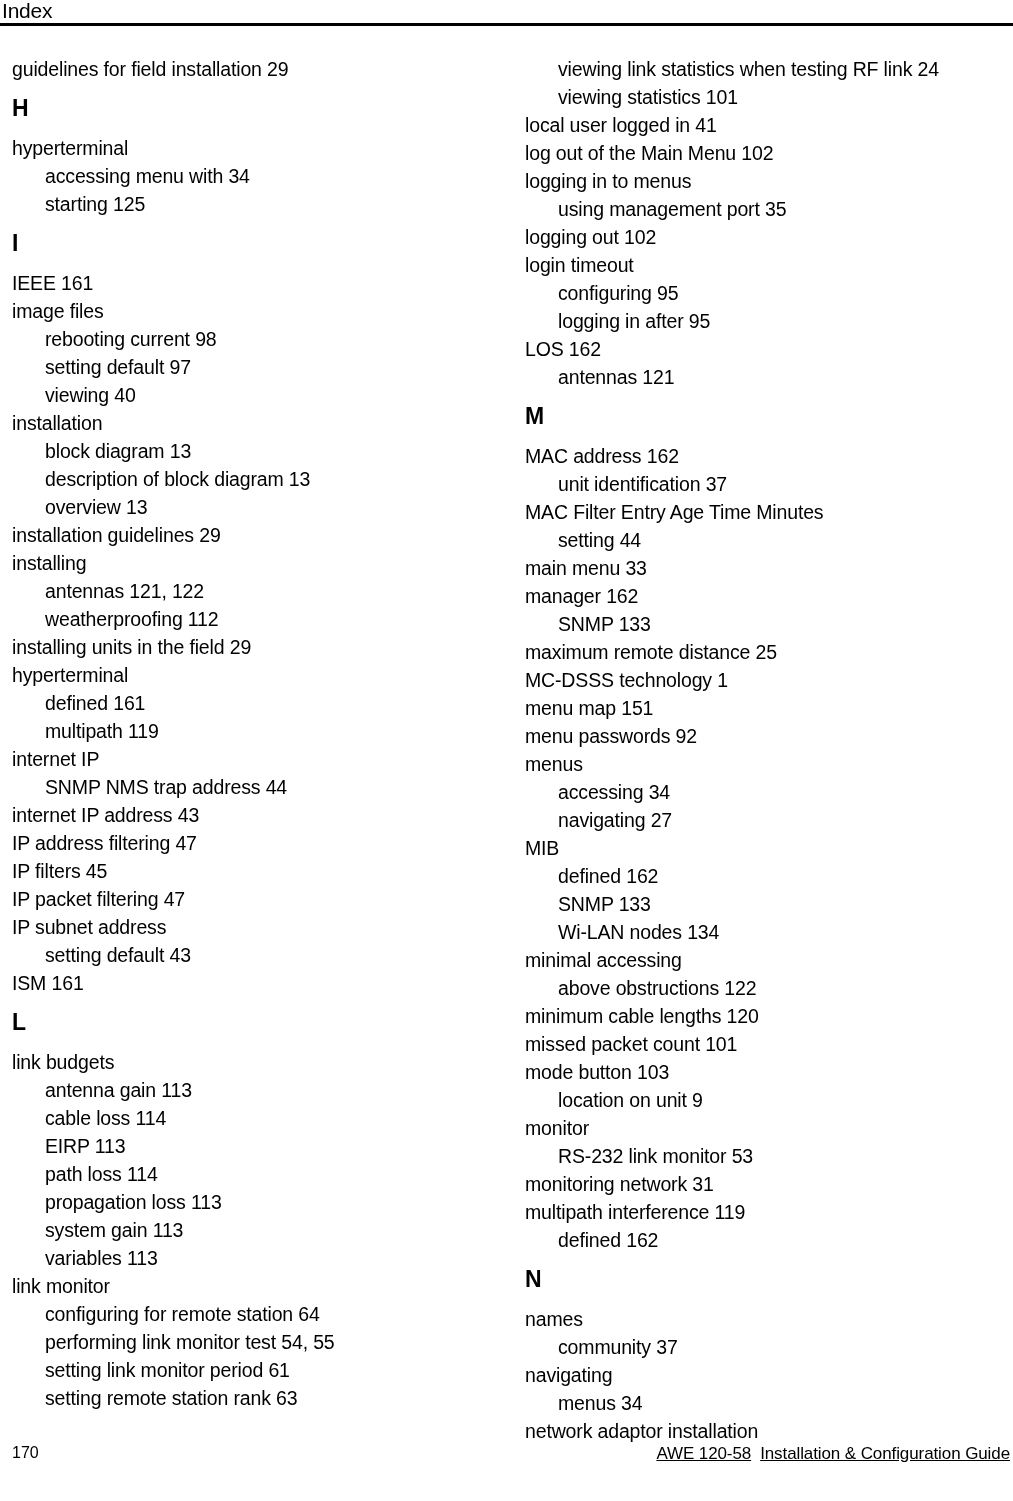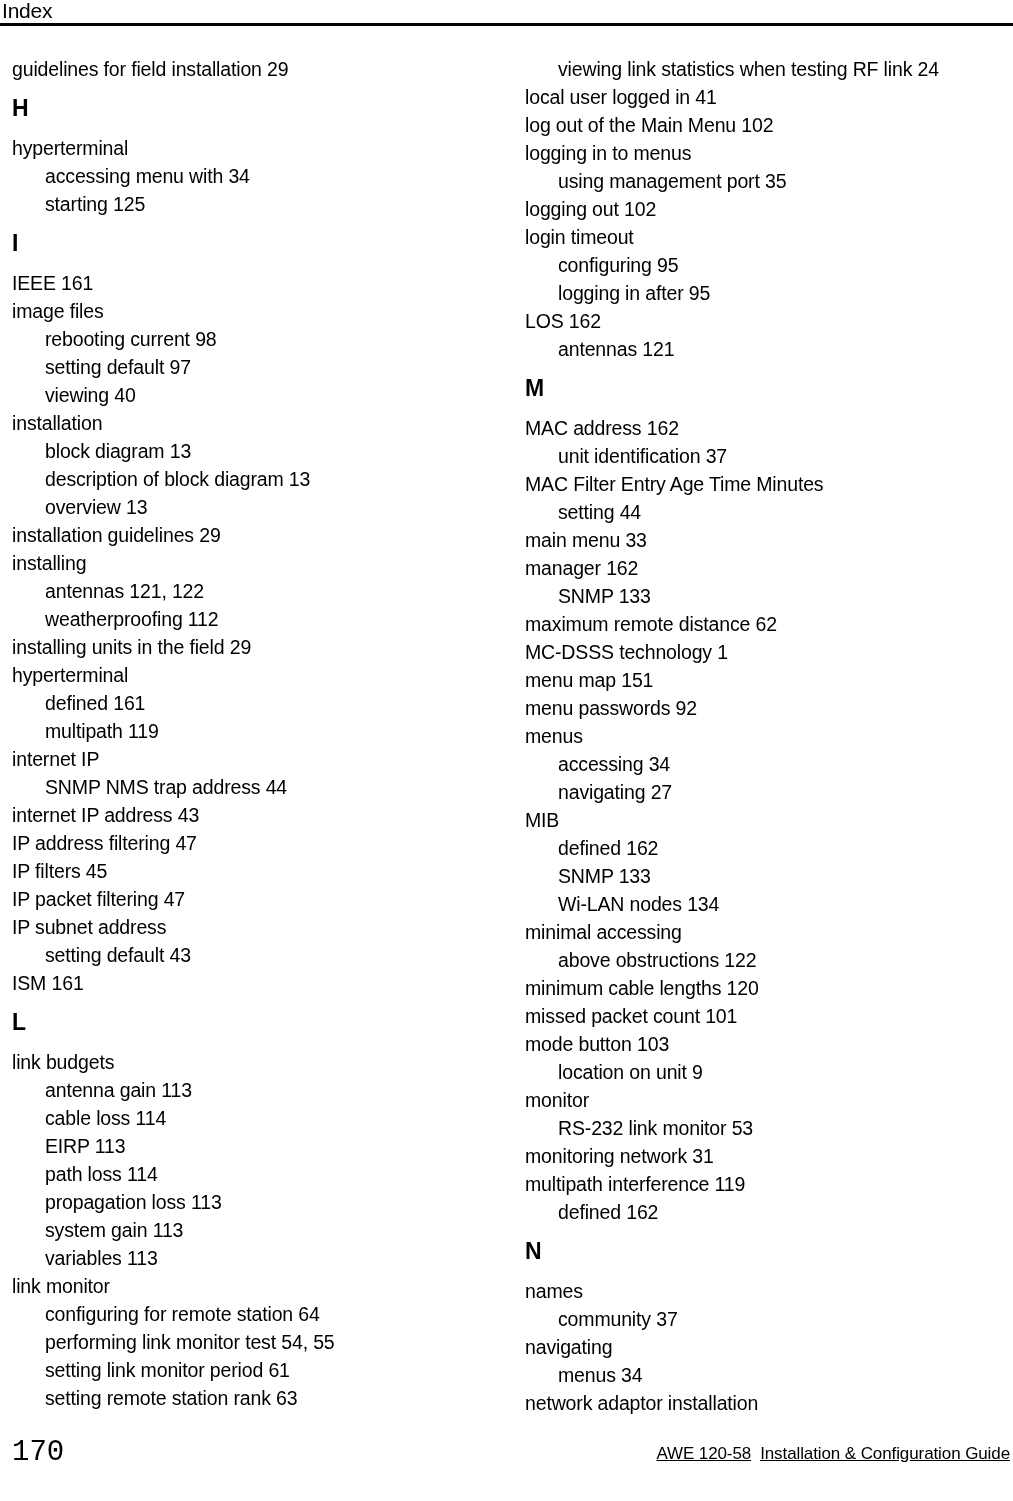--- a/index.html
+++ b/index.html
@@ -91,24 +91,23 @@
     position: absolute;
     left: 0;
     top: 1440px;
     width: 1013px;
     height: 40px;
   }
   .footer-page-number {
     position: absolute;
     left: 12px;
     top: 0px;
-    font-size: 29px;
+    font-size: 16px;
     line-height: 26px;
     white-space: nowrap;
-    font-family: Liberation Mono, monospace;
   }
   .footer-guide-text {
     position: absolute;
     right: 3px;
     top: 3px;
     font-size: 17px;
     line-height: 22px;
     white-space: nowrap;
     letter-spacing: -0.1px;
     text-decoration: underline;
@@ -169,39 +168,40 @@
         <div class="entry level-2">system gain 113</div>
         <div class="entry level-2">variables 113</div>
         <div class="entry level-1">link monitor</div>
         <div class="entry level-2">configuring for remote station 64</div>
         <div class="entry level-2">performing link monitor test 54, 55</div>
         <div class="entry level-2">setting link monitor period 61</div>
         <div class="entry level-2">setting remote station rank 63</div>
       </div>
     <div class="column" id="column-right">
         <div class="entry level-2">viewing link statistics when testing RF link 24</div>
+        <div class="entry level-2">viewing statistics 101</div>
         <div class="entry level-1">local user logged in 41</div>
         <div class="entry level-1">log out of the Main Menu 102</div>
         <div class="entry level-1">logging in to menus</div>
         <div class="entry level-2">using management port 35</div>
         <div class="entry level-1">logging out 102</div>
         <div class="entry level-1">login timeout</div>
         <div class="entry level-2">configuring 95</div>
         <div class="entry level-2">logging in after 95</div>
         <div class="entry level-1">LOS 162</div>
         <div class="entry level-2">antennas 121</div>
         <div class="letter-heading">M</div>
         <div class="entry level-1">MAC address 162</div>
         <div class="entry level-2">unit identification 37</div>
         <div class="entry level-1">MAC Filter Entry Age Time Minutes</div>
         <div class="entry level-2">setting 44</div>
         <div class="entry level-1">main menu 33</div>
         <div class="entry level-1">manager 162</div>
         <div class="entry level-2">SNMP 133</div>
-        <div class="entry level-1">maximum remote distance 62</div>
+        <div class="entry level-1">maximum remote distance 25</div>
         <div class="entry level-1">MC-DSSS technology 1</div>
         <div class="entry level-1">menu map 151</div>
         <div class="entry level-1">menu passwords 92</div>
         <div class="entry level-1">menus</div>
         <div class="entry level-2">accessing 34</div>
         <div class="entry level-2">navigating 27</div>
         <div class="entry level-1">MIB</div>
         <div class="entry level-2">defined 162</div>
         <div class="entry level-2">SNMP 133</div>
         <div class="entry level-2">Wi-LAN nodes 134</div>

